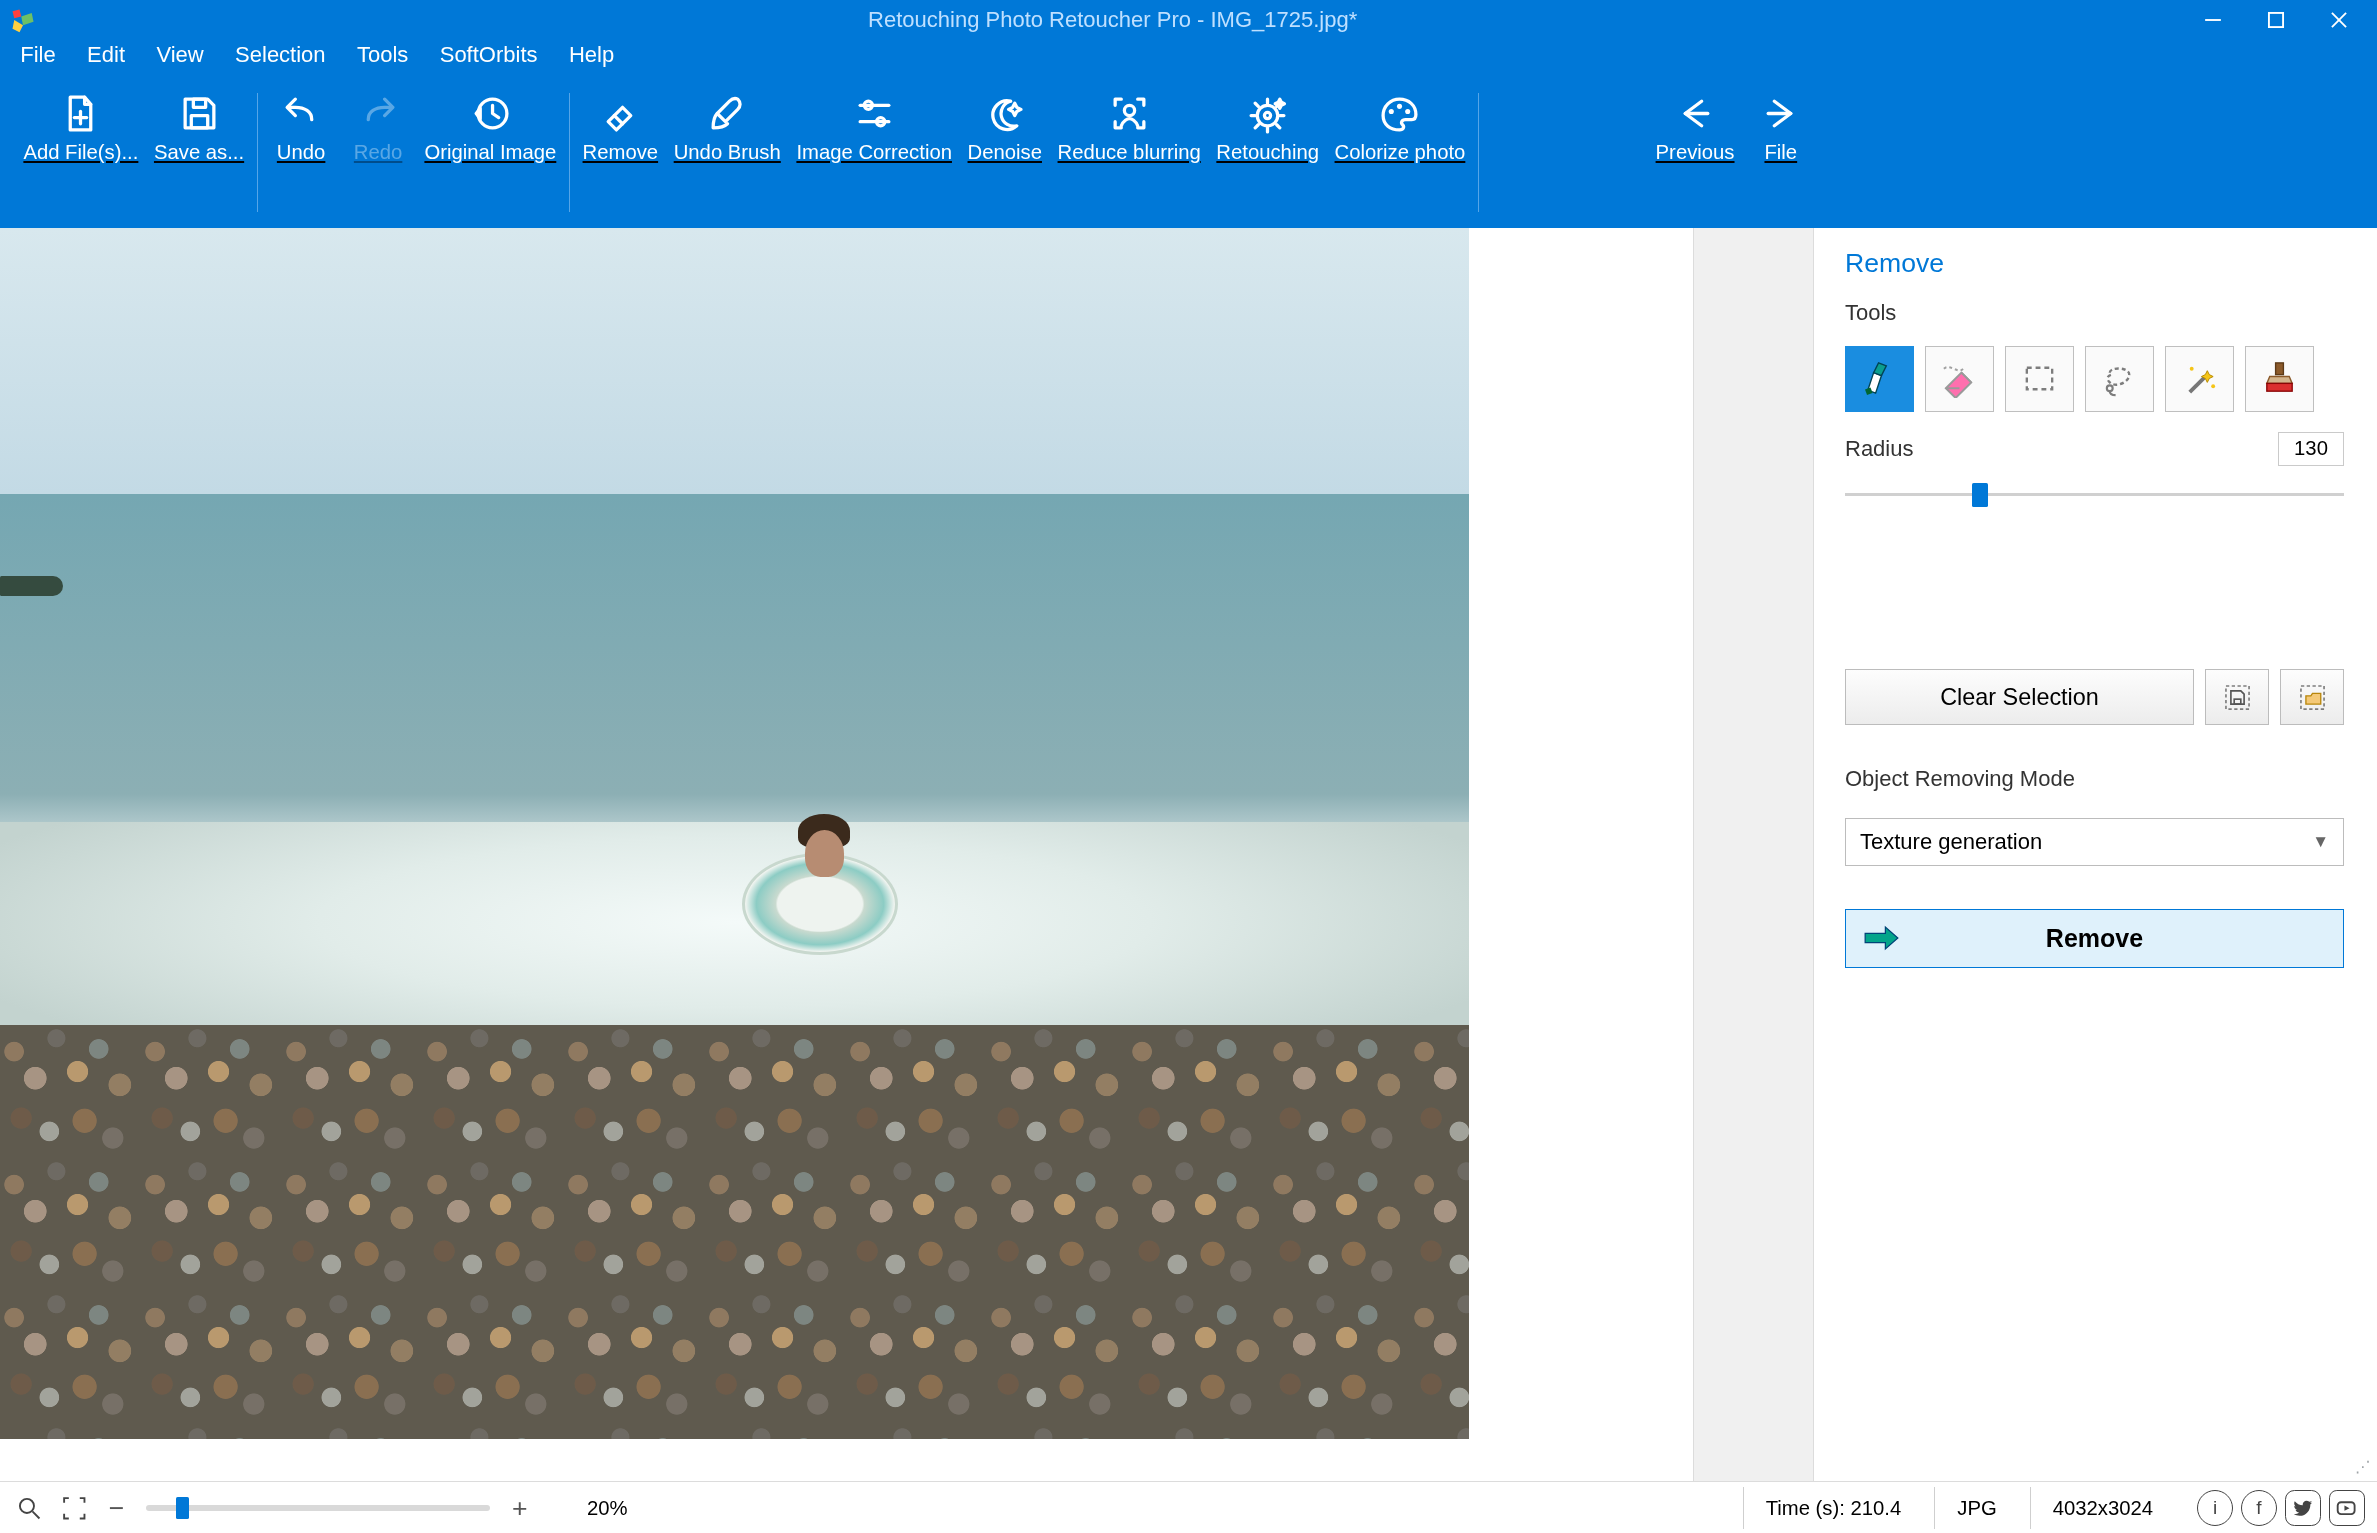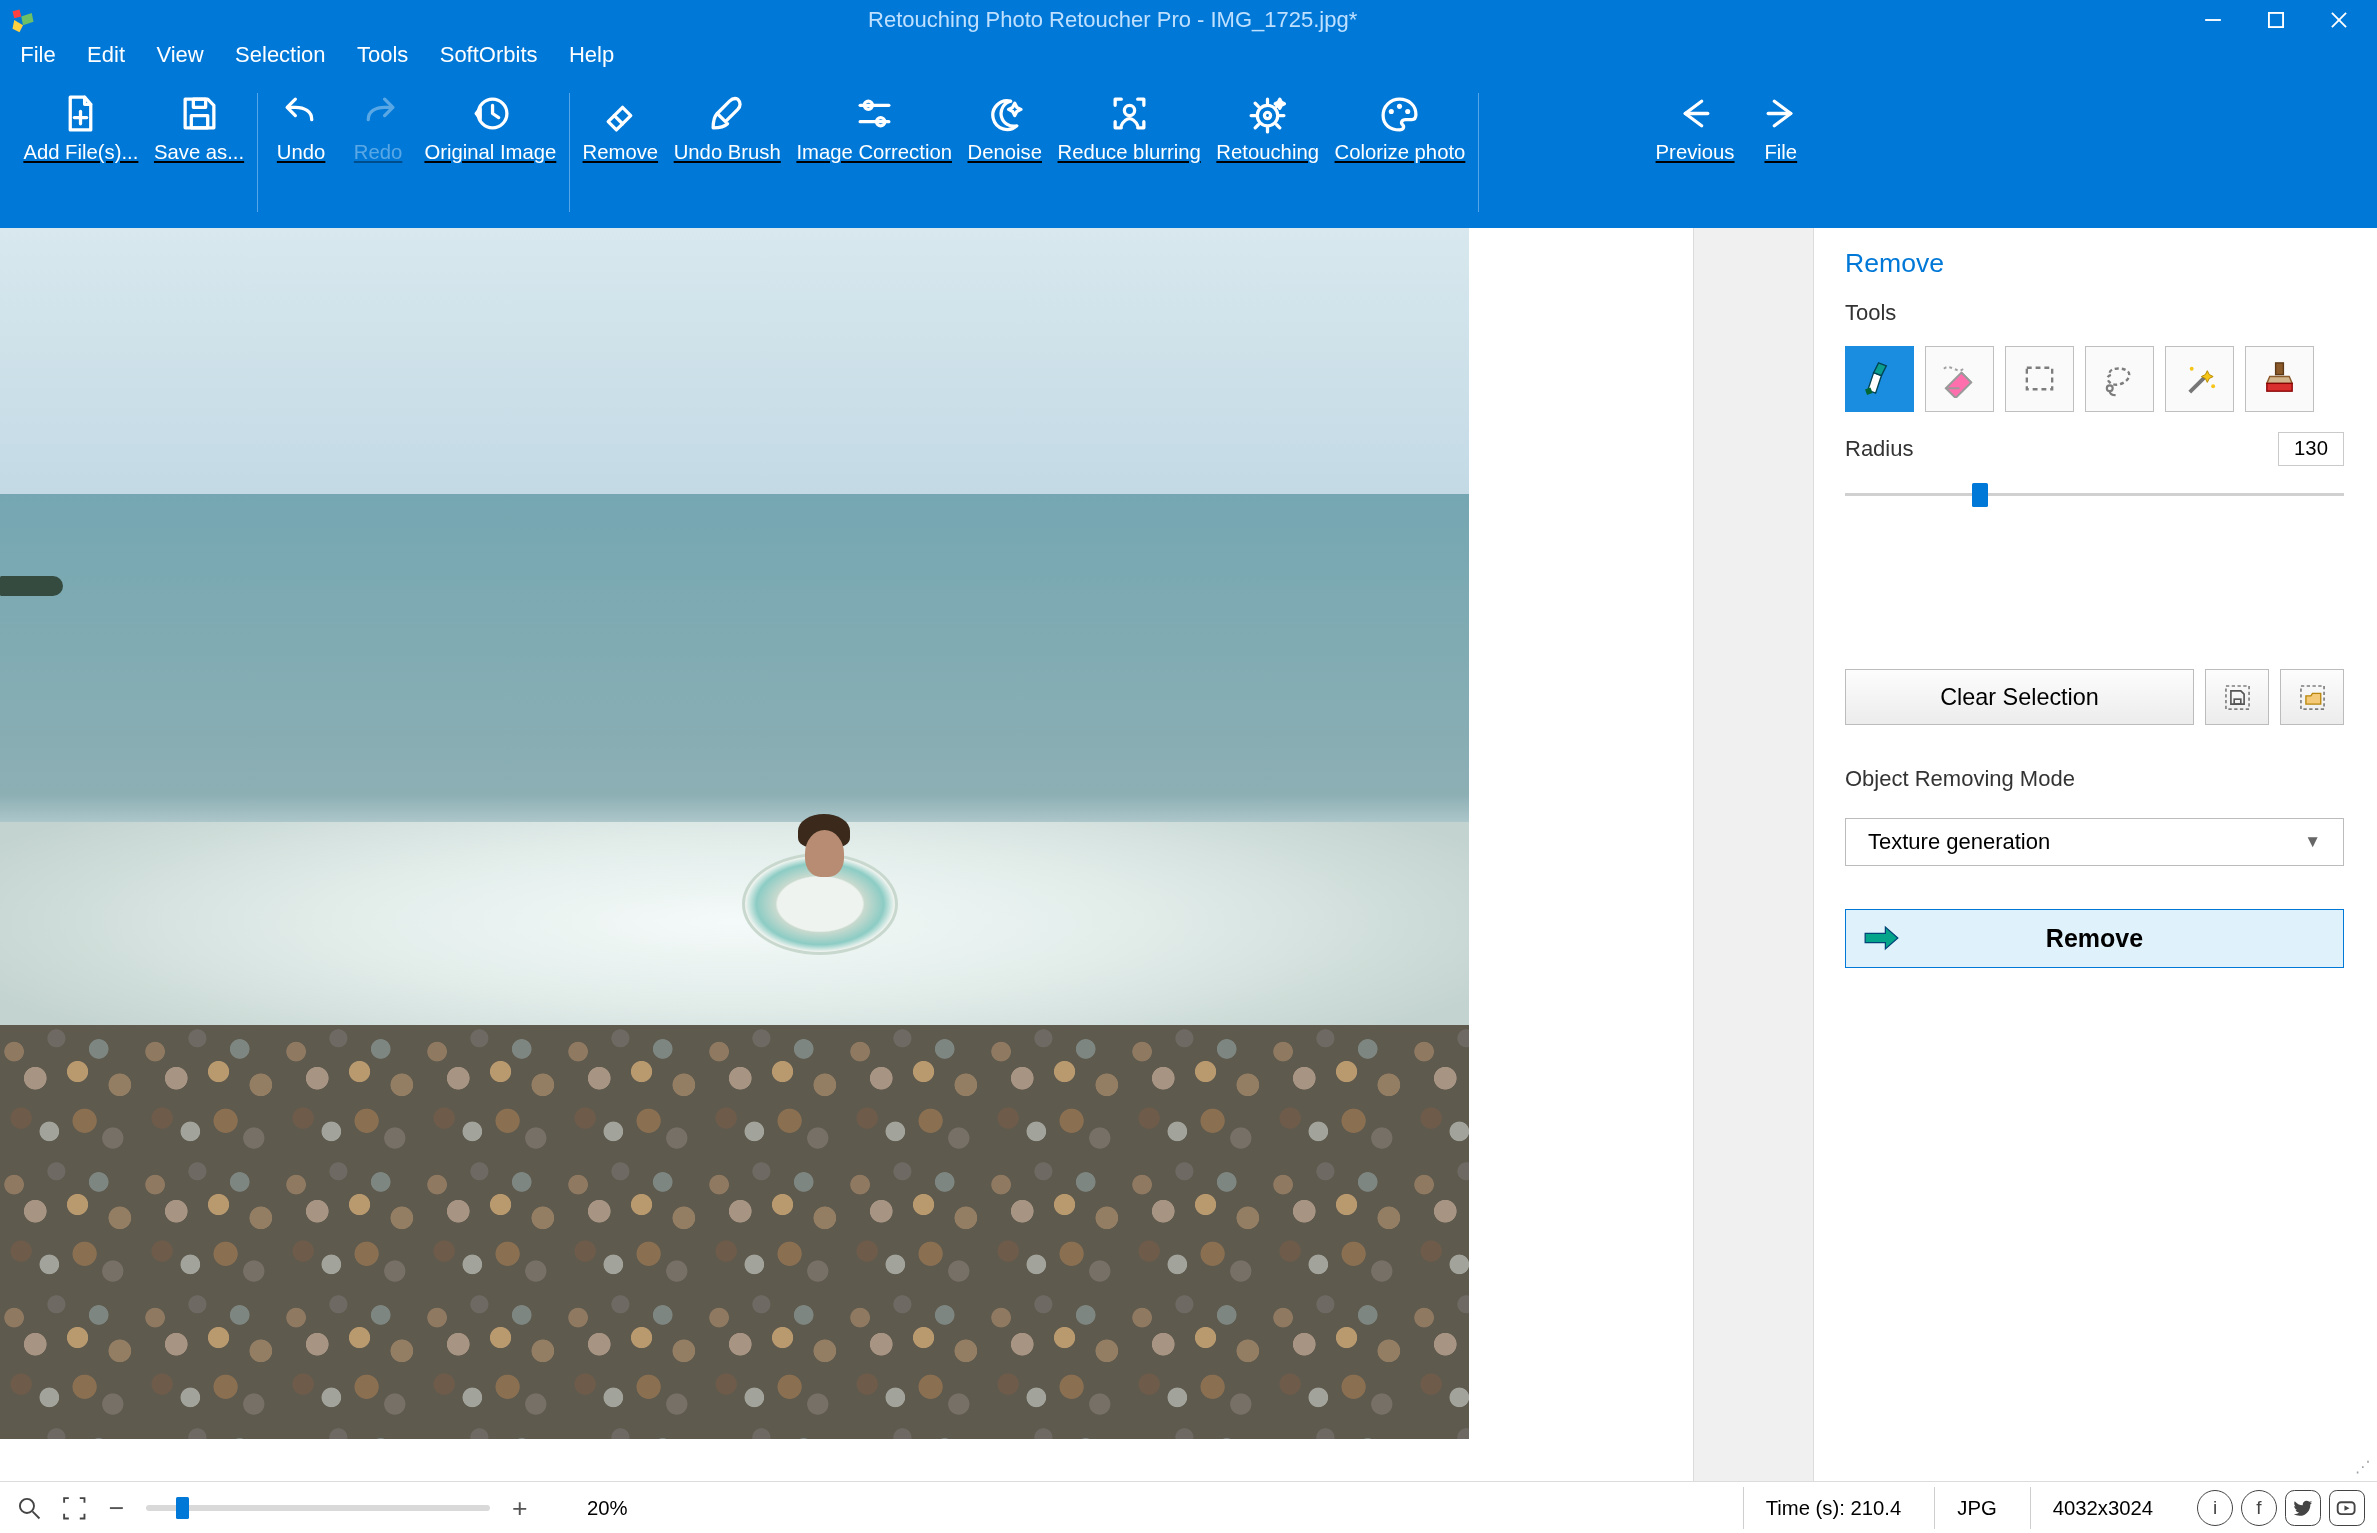--- a/index.html
+++ b/index.html
@@ -70,21 +70,21 @@
   .radius-row { display:flex; justify-content:space-between; align-items:center; }
   .radius-value { width: 66px; height: 34px; border:0.8px solid #cacaca; text-align:center; font-size:20.3px; line-height:31px; }
   .slider { position:relative; height: 28px; margin-top: -6.3px;}
   .slider .track { position:absolute; top:12.5px; left:0; right:0; height:3.1px; background:#d0d0d0; }
   .slider .thumb { position:absolute; top:3.1px; width:15.6px; height:23.4px; background:#0078d7; border-radius:1.6px; }
 
   .clear-row { display:flex; gap: 11px; align-items:center; margin-top: 141px;}
   .btn-wide { flex:1; height: 56px; border:0.8px solid #bcbcbc; background: linear-gradient(#fdfdfd,#ececec); font-size: 23.4px; display:flex; align-items:center; justify-content:center; }
   .btn-icon-sq { width: 64px; height: 56px; border:0.8px solid #bcbcbc; background:linear-gradient(#fdfdfd,#ececec); display:flex; align-items:center; justify-content:center; }
 
-  .dropdown { margin-top: 6.3px; height: 48px; border:0.8px solid #bcbcbc; display:flex; align-items:center; padding: 0 22px; justify-content:space-between; font-size:22px; }
+  .dropdown { margin-top: 6.3px; height: 48px; border:0.8px solid #bcbcbc; display:flex; align-items:center; padding: 0 14px; justify-content:space-between; font-size:22px; }
   .dropdown .caret { font-size:17px; color:#666; }
 
   .big-action { margin-top: 22px; height: 59px; border:1.6px solid #0078d7; background:#dff1fb; display:flex; align-items:center; font-size:25px; font-weight:600; }
   .big-action .arrow-left-slot { width: 70px; display:flex; align-items:center; justify-content:center; }
   .big-action .label-slot { flex:1; text-align:center; padding-right:70px; }
 
   .panel-grip { position:absolute; bottom:4.7px; right:4.7px; color:#9fa4a8; font-size:15.6px; letter-spacing:1.6px; }
 
   
   .statusbar { height: 53px; border-top:0.8px solid #dcdcdc; display:flex; align-items:center; padding: 0 12.5px; font-size: 20.3px; gap: 11px; }

